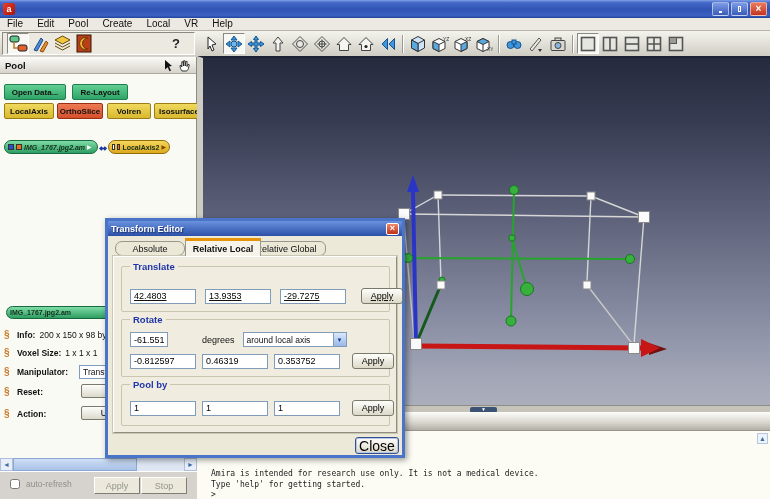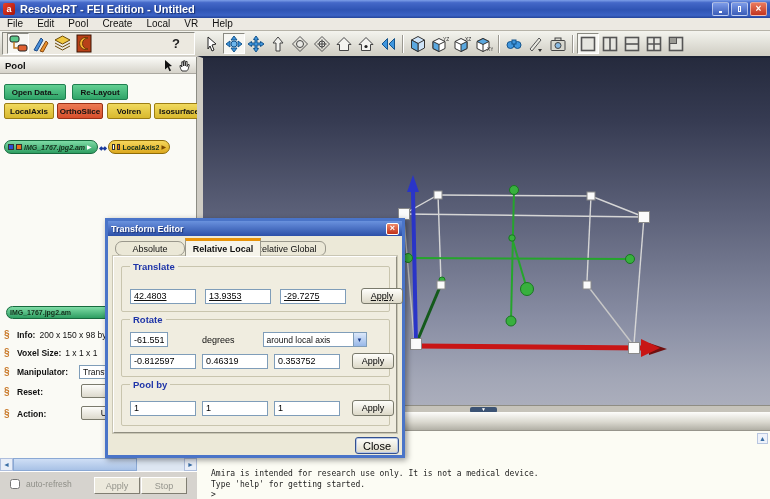--- a/index.html
+++ b/index.html
@@ -116,35 +116,34 @@
     border:1px solid;border-color:#fff #8f8d80 #8f8d80 #fff;outline:1px solid #c9c6b4;}
   .group{position:absolute;left:7px;width:269px;border:1px solid #c9c5ae;border-radius:2px;}
   .legend{position:absolute;left:8px;top:-6px;background:#f0ede0;padding:0 3px;color:#1f35a8;
     font-weight:bold;font-size:9.5px;}
   .frow{position:absolute;display:flex;align-items:center;}
   .tin{width:66px;height:15px;border:1px solid #7f9db9;background:#fff;font-size:9px;
     font-family:"Liberation Sans",sans-serif;padding:1px 3px;margin:0;}
   .tin.small{width:38px;}
   .deg-label{font-size:9px;margin:0 8px 0 34px;}
   .fsel{width:104px;height:15px;background:#fff;border:1px solid #7f9db9;font-size:8.5px;
-    display:flex;align-items:center;padding-left:3px;margin-left:20px;}
+    display:flex;align-items:center;padding-left:3px;}
   .applybtn{width:42px;height:16px;margin-left:6px;background:linear-gradient(180deg,#fefefb,#ddd9c8);
     border:1px solid #7a7a6c;border-radius:3px;font-size:9px;padding:0;}
   .closebtn{position:absolute;left:247px;top:216px;width:44px;height:17px;
     background:linear-gradient(180deg,#fefefb,#ddd9c8);border:1px solid #33508f;border-radius:3px;
-    box-shadow:inset 0 0 0 1px #b5c6e8;font-size:11px;padding:0;}
+    box-shadow:inset 0 0 0 1px #b5c6e8;font-size:14px;padding:0;}
 </style>
 </head>
 <body>
 
 <div class="screen">
 
   <div class="abs titlebar">
     <div class="app-icon">a</div>
-    <div class="win-title">ResolveRT - FEI Edition - Untitled</div>
     <div class="win-btns">
       <button class="wbtn">
           <span class="minbar"></span>
         </button>
       <button class="wbtn">
           <span class="restbox"></span>
         </button>
       <button class="wbtn close">×</button>
     </div>
   </div>

